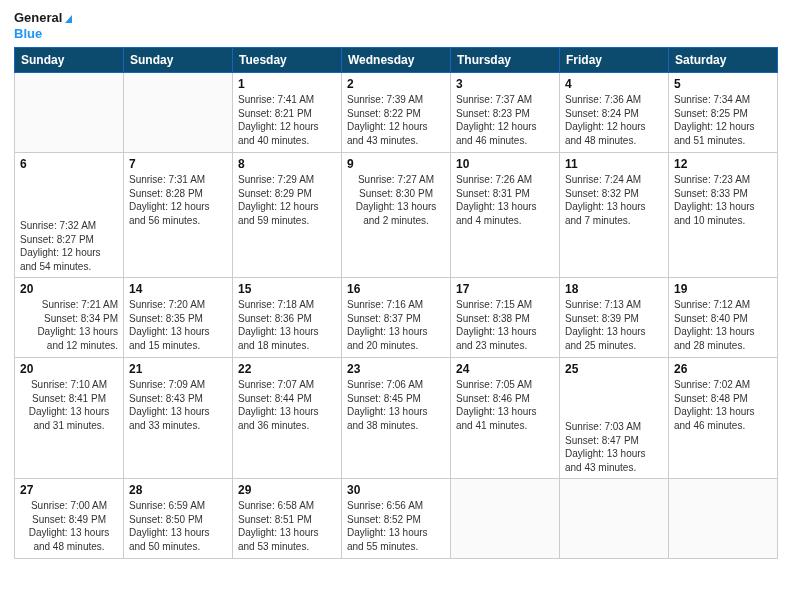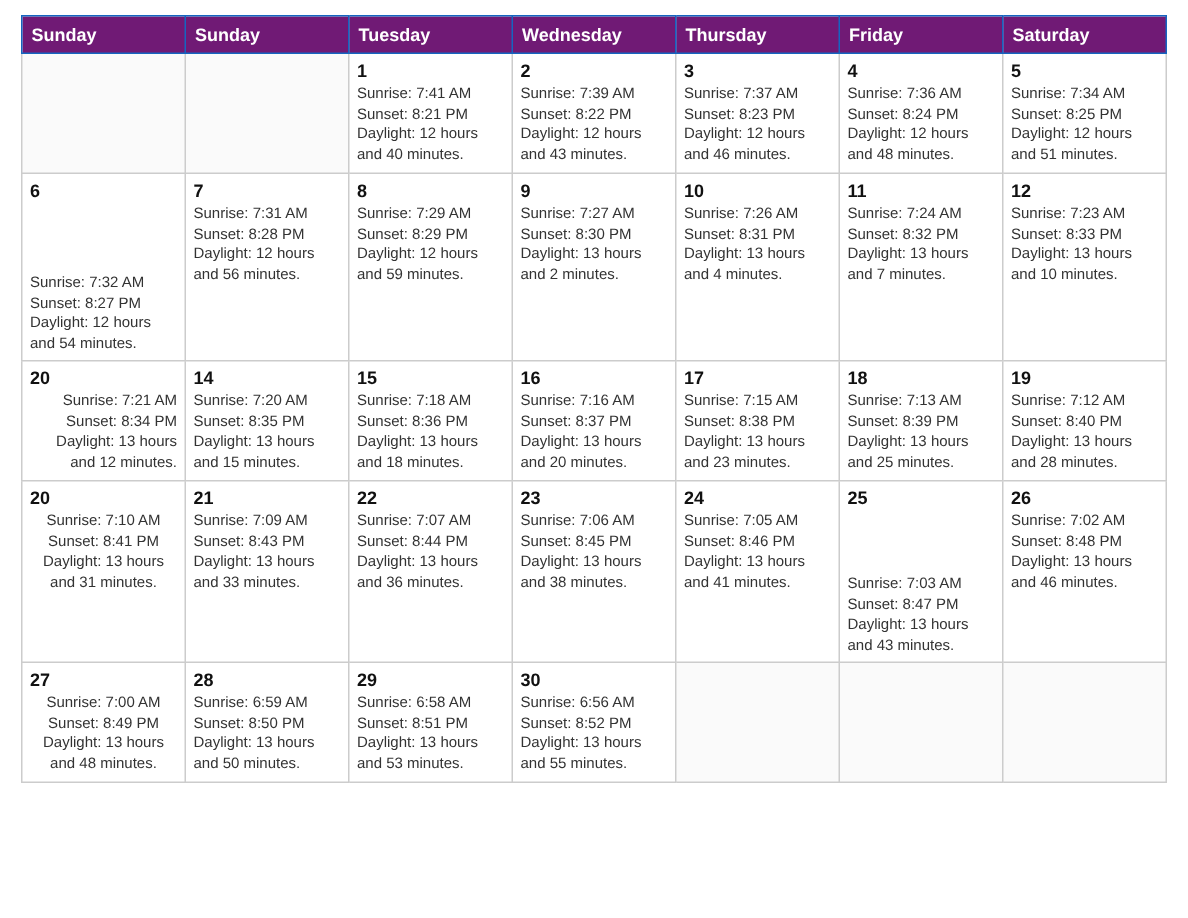--- a/index.html
+++ b/index.html
@@ -39,21 +39,21 @@
     .subtitle {
       font-size: 13px;
       color: #555;
     }
     .calendar {
       width: 100%;
       border-collapse: collapse;
       font-size: 10.5px;
     }
     .calendar thead tr th {
-      background: #701a75;
+      background: #0c4a6e;
       color: #fff;
       text-align: left;
       padding: 5px 6px;
       font-size: 12px;
       font-weight: bold;
       border: 1px solid #1565C0;
     }
     .calendar tbody tr td {
       border: 1px solid #ccc;
       vertical-align: top;
@@ -76,20 +76,32 @@
       background: #fafafa;
     }
     .last-row td {
       height: 72px;
     }
   </style>
 </head>
 <body>
 
 <div class="page">
+  <div class="header">
+    <div class="logo">
+  <div style="font-family:Arial,sans-serif;font-size:13px;font-weight:bold;line-height:1.2;">
+    <div style="color:#1a1a1a;">General<span style="display:inline-block;width:0;height:0;border-left:7px solid transparent;border-right:0px solid transparent;border-bottom:8px solid #2196F3;margin-left:3px;vertical-align:middle;"></span></div>
+    <div style="color:#2196F3;">Blue</div>
+  </div>
+</div>
+    <div class="title-block">
+      <div class="main-title"></div>
+      <div class="subtitle"></div>
+    </div>
+  </div>
 
   <table class="calendar">
     <thead>
       <tr>
       <th>Sunday</th>
           <th>Sunday</th>
           <th>Tuesday</th>
           <th>Wednesday</th>
           <th>Thursday</th>
           <th>Friday</th>
@@ -145,21 +157,21 @@
 Daylight: 12 hours and 56 minutes.</div>
           </td>
           <td>
             <div class="day-num">8</div>
             <div class="day-detail" style="white-space: pre-line;">Sunrise: 7:29 AM
 Sunset: 8:29 PM
 Daylight: 12 hours and 59 minutes.</div>
           </td>
           <td>
             <div class="day-num">9</div>
-            <div class="day-detail" style="white-space: pre-line;">Sunrise: 7:27 AM
+            <div class="day-detail" style="white-space: pre-line; text-align: center;">Sunrise: 7:27 AM
 Sunset: 8:30 PM
 Daylight: 13 hours and 2 minutes.</div>
           </td>
           <td>
             <div class="day-num">10</div>
             <div class="day-detail" style="white-space: pre-line;">Sunrise: 7:26 AM
 Sunset: 8:31 PM
 Daylight: 13 hours and 4 minutes.</div>
           </td>
           <td>

